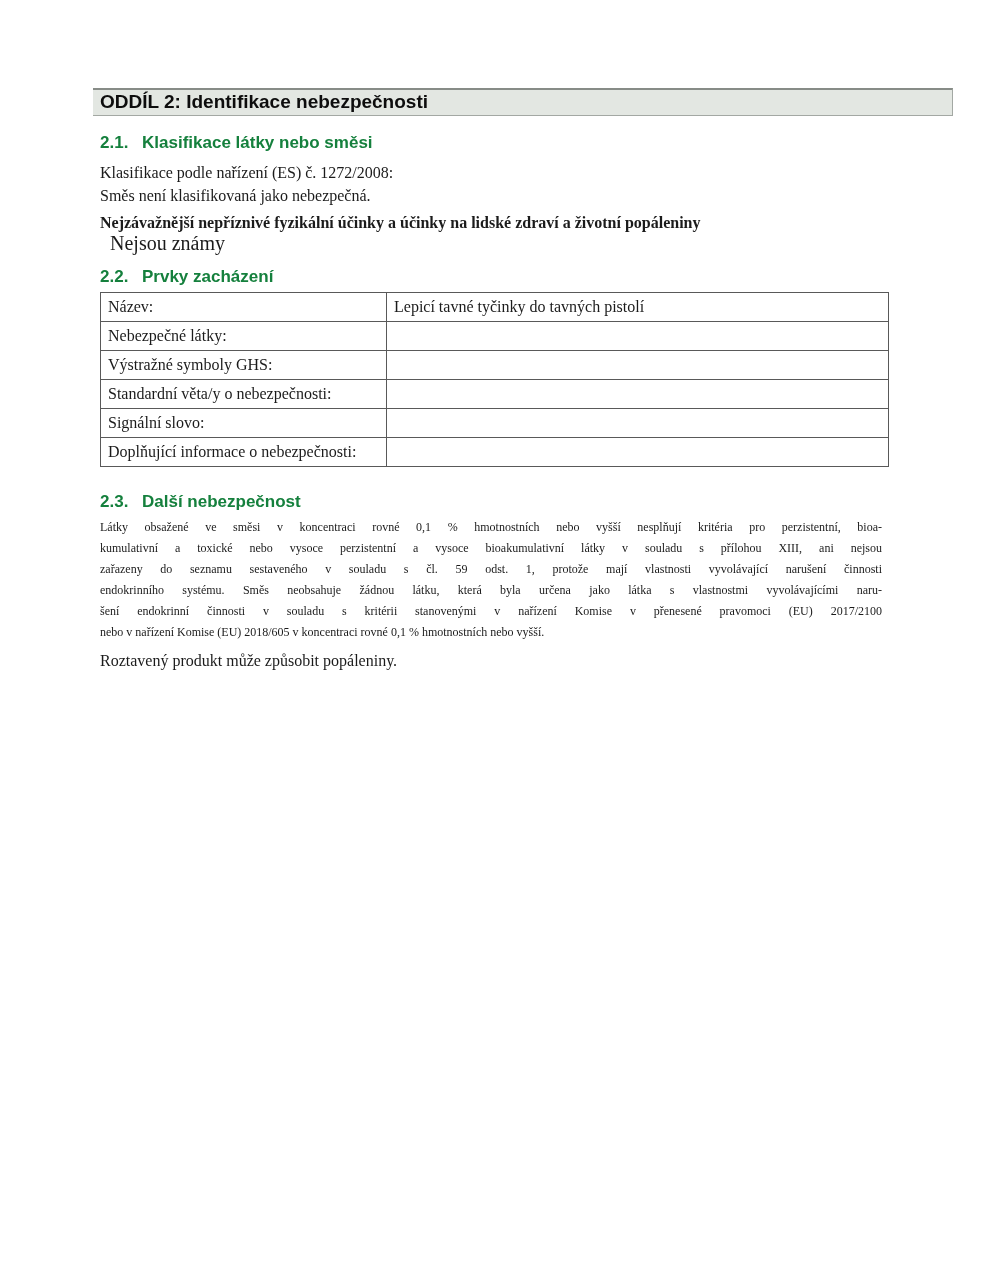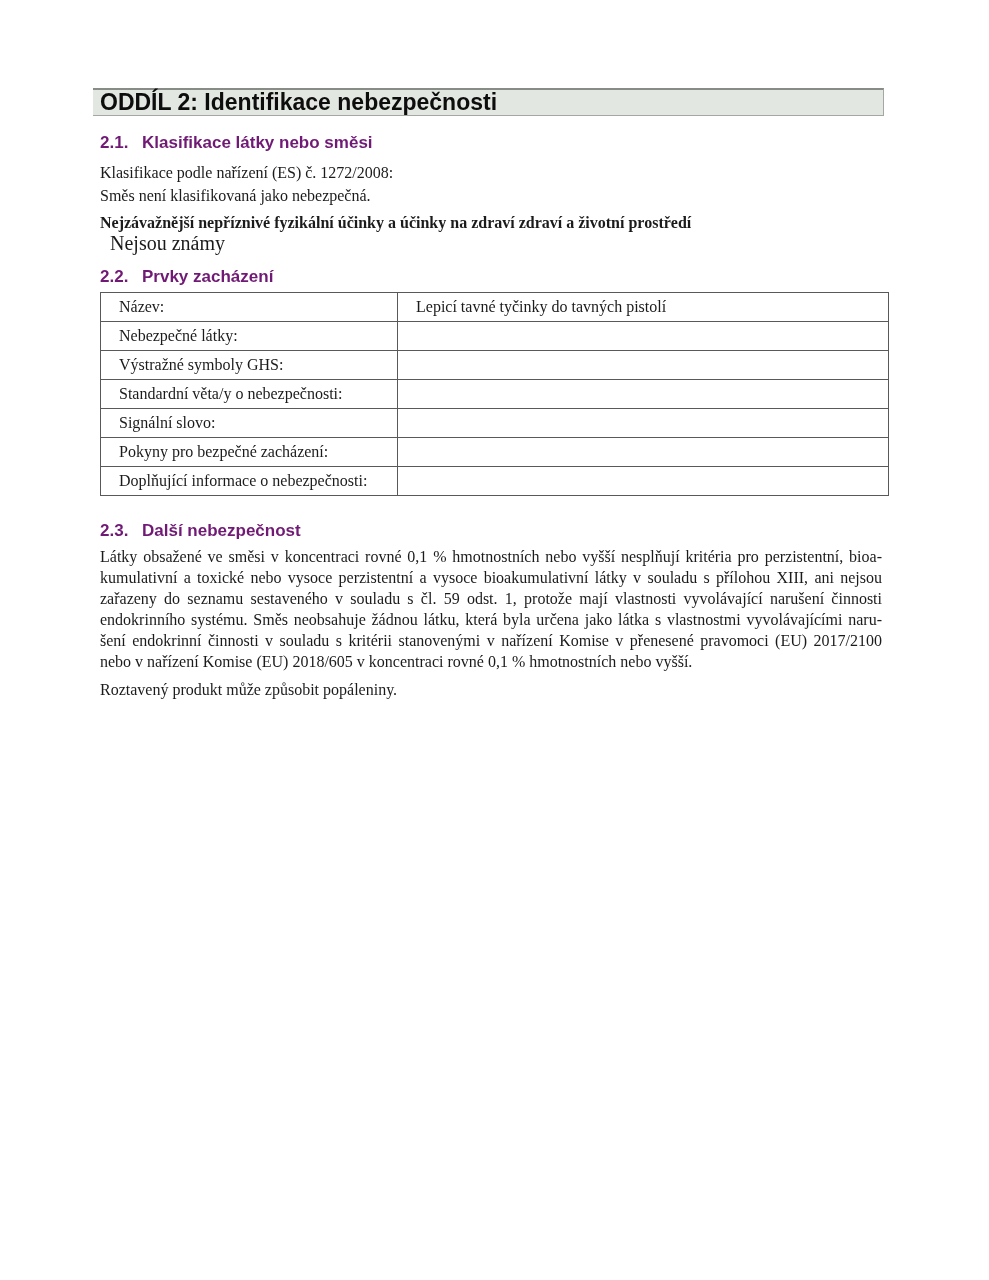--- a/index.html
+++ b/index.html
@@ -24,40 +24,40 @@
   .content {
     position: absolute;
     left: 93px;
     top: 0;
     width: 796px;
   }
   
   .secbar {
     margin-top: 88px;
     box-sizing: border-box;
-    width: 791px;
+    width: 860px;
     background: var(--header-bg, #e3e7e2);
     border-top: 2px solid var(--header-border, #878c87);
     border-bottom: 1px solid var(--header-border-light, #a3a8a3);
     border-right: 1px solid var(--header-border-light, #a3a8a3);
     padding: 2px 0 3px 7px;
     font-family: "Liberation Sans", sans-serif;
     font-weight: bold;
-    font-size: 23px;
+    font-size: 19px;
     line-height: 20px;
     color: #0d0d0d;
   }
   
   .subhead {
     margin: 16px 0 0 7px;
     font-family: "Liberation Sans", sans-serif;
     font-weight: bold;
     font-size: 17px;
     line-height: 21px;
-    color: #701a75;
+    color: #15803d;
   }
   .subhead .num {
     display: inline-block;
     width: 42px;
   }
   
   .bodyline {
     margin: 0 0 0 7px;
     font-size: 16px;
     line-height: 23px;
@@ -79,34 +79,34 @@
   
   table.labeltable {
     margin: 5px 0 0 7px;
     width: 789px;
     border-collapse: collapse;
     table-layout: fixed;
   }
   table.labeltable td {
     border: 1px solid var(--table-border, #595959);
     height: 28px;
-    padding: 0 4px 0 18px;
+    padding: 0 4px 0 7px;
     font-size: 16px;
     vertical-align: middle;
     overflow: hidden;
     white-space: nowrap;
   }
   td.col-label { width: 274px; }
   
   .para {
     margin: 5px 0 0 7px;
     width: 782px;
   }
   .jline {
-    font-size: 16px;
+    font-size: 12px;
     line-height: 21px;
     text-align: justify;
     text-align-last: justify;
   }
   .jline.last {
     text-align-last: left;
   }
   .note {
     margin: 7px 0 0 7px;
     font-size: 16px;
@@ -122,21 +122,21 @@
     <div class="secbar">
       <span>ODDÍL 2: Identifikace nebezpečnosti</span>
     </div>
 
     <div class="subhead">
       <span class="num">2.1.</span><span>Klasifikace látky nebo směsi</span>
     </div>
     <div class="bodyline mt8">Klasifikace podle nařízení (ES) č. 1272/2008:</div>
     <div class="bodyline">Směs není klasifikovaná jako nebezpečná.</div>
 
-    <div class="boldline">Nejzávažnější nepříznivé fyzikální účinky a účinky na zdraví zdraví a životní prostředí</div>
+    <div class="boldline">Nejzávažnější nepříznivé fyzikální účinky a účinky na lidské zdraví a životní popáleniny</div>
     <div class="plainline">Nejsou známy</div>
 
     <div class="subhead mt13">
       <span class="num">2.2.</span><span>Prvky zacházení</span>
     </div>
 
     <table class="labeltable">
       <tbody>
         <tr>
           <td class="col-label">Název:</td>
@@ -152,24 +152,20 @@
         </tr>
         <tr>
           <td class="col-label">Standardní věta/y o nebezpečnosti:</td>
           <td></td>
         </tr>
         <tr>
           <td class="col-label">Signální slovo:</td>
           <td></td>
         </tr>
         <tr>
-          <td class="col-label">Pokyny pro bezpečné zacházení:</td>
-          <td></td>
-        </tr>
-        <tr>
           <td class="col-label">Doplňující informace o nebezpečnosti:</td>
           <td></td>
         </tr>
       </tbody>
     </table>
 
     <div class="subhead mt22">
       <span class="num">2.3.</span><span>Další nebezpečnost</span>
     </div>
 

